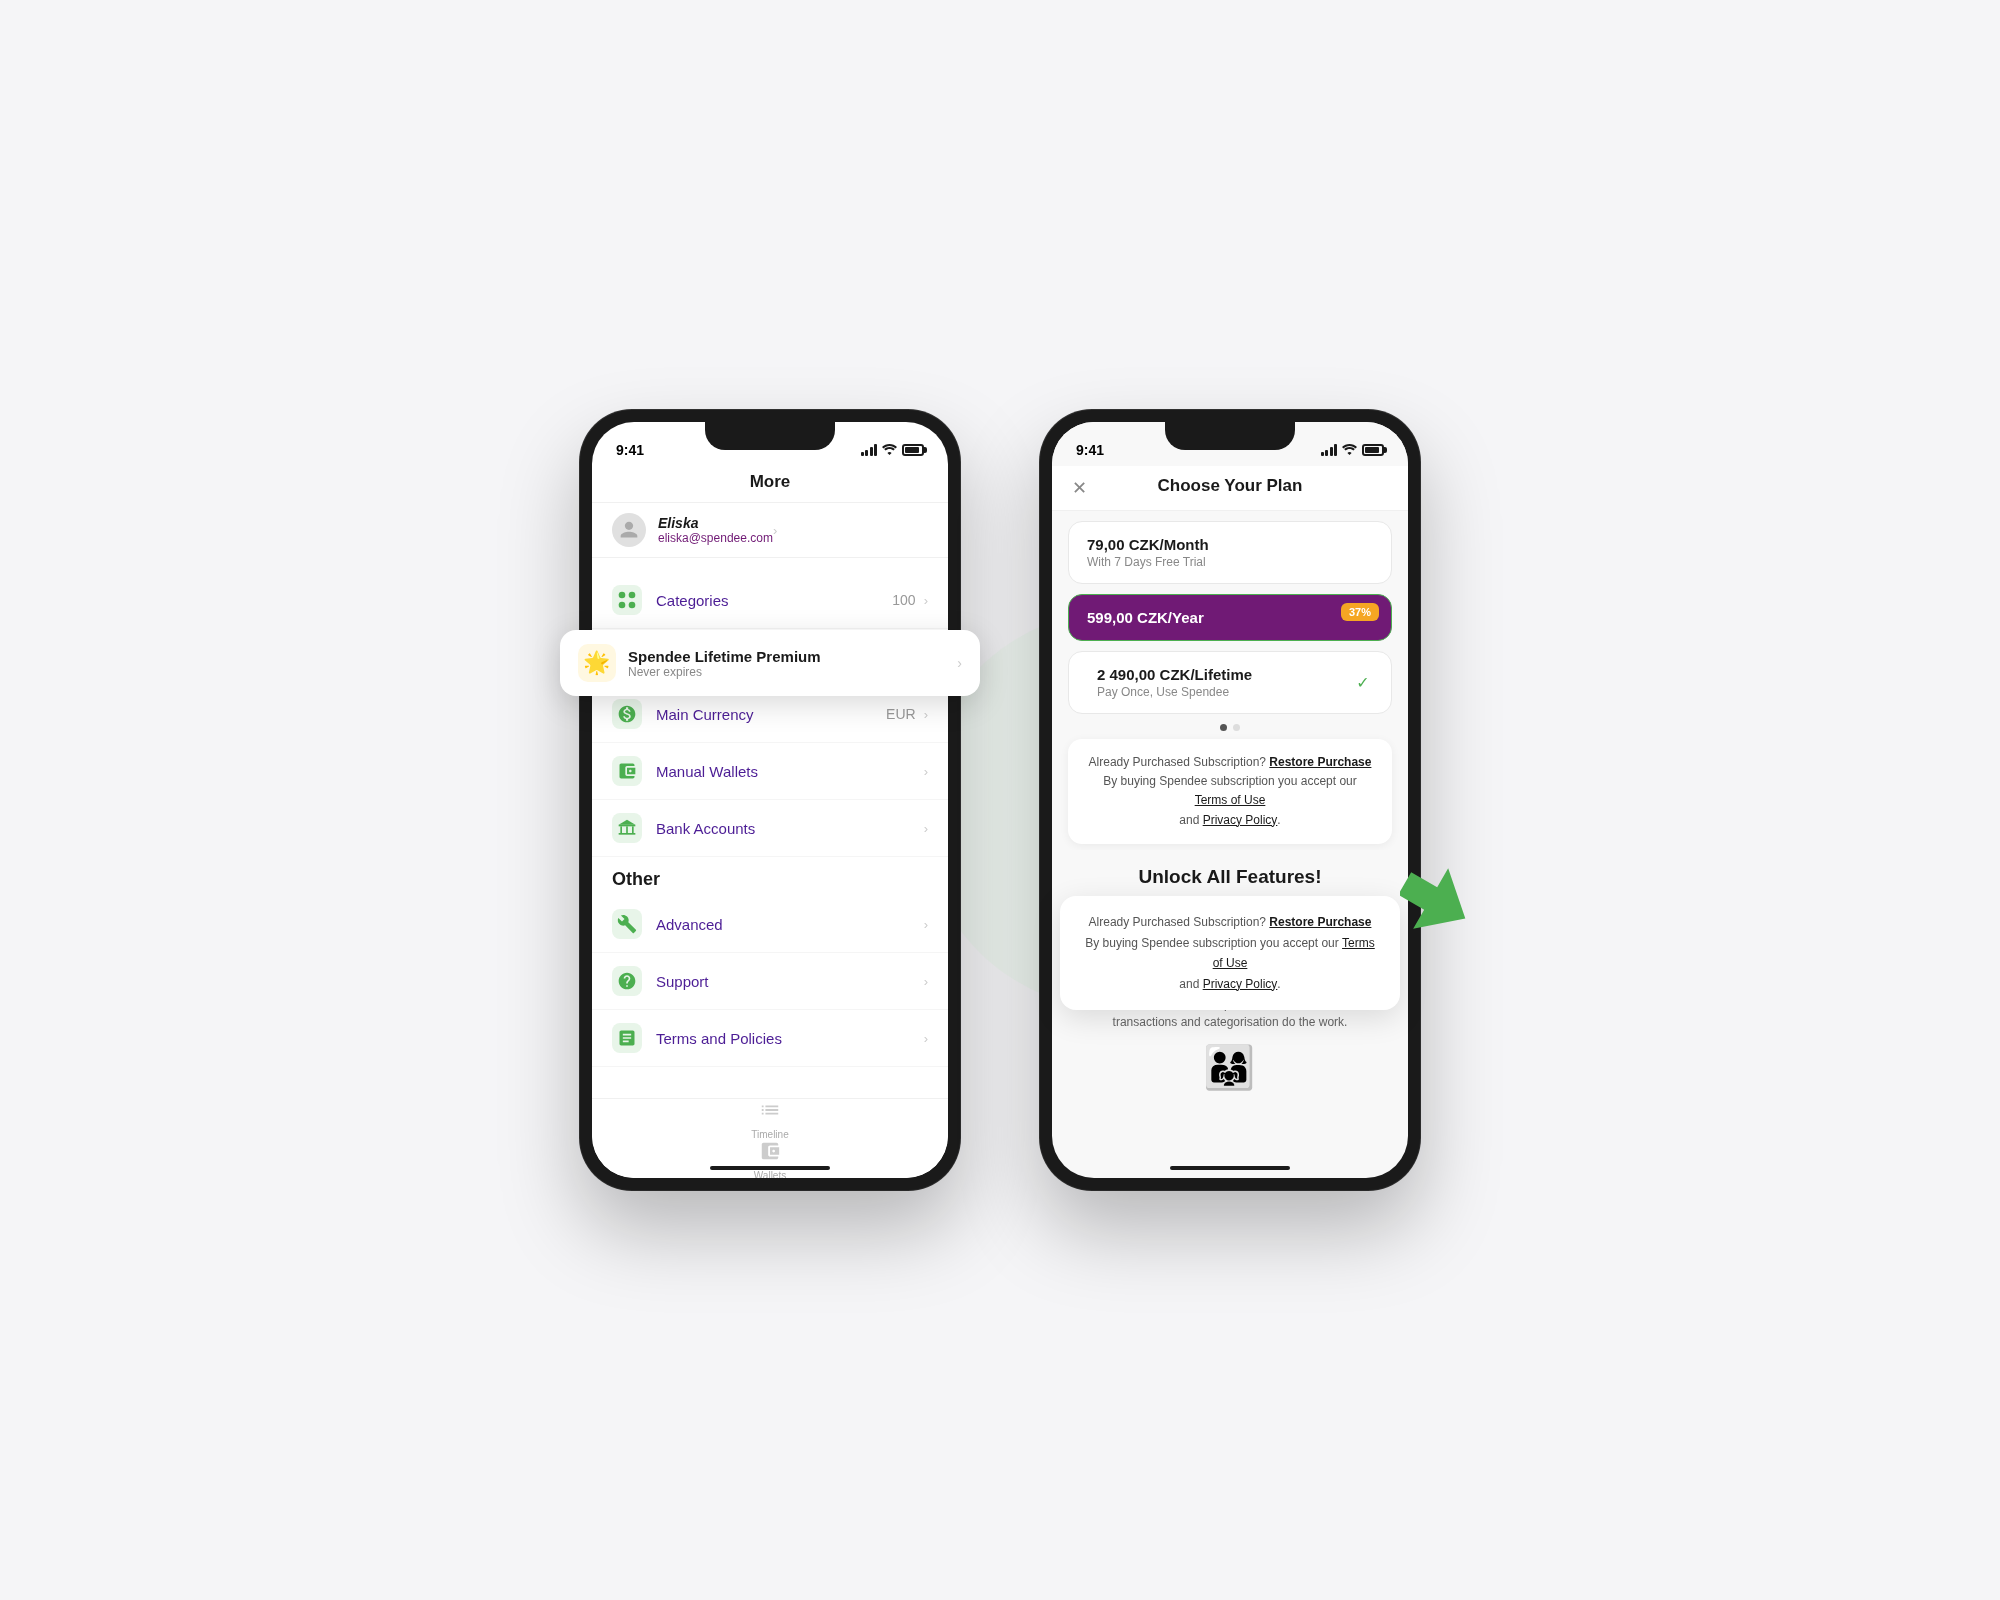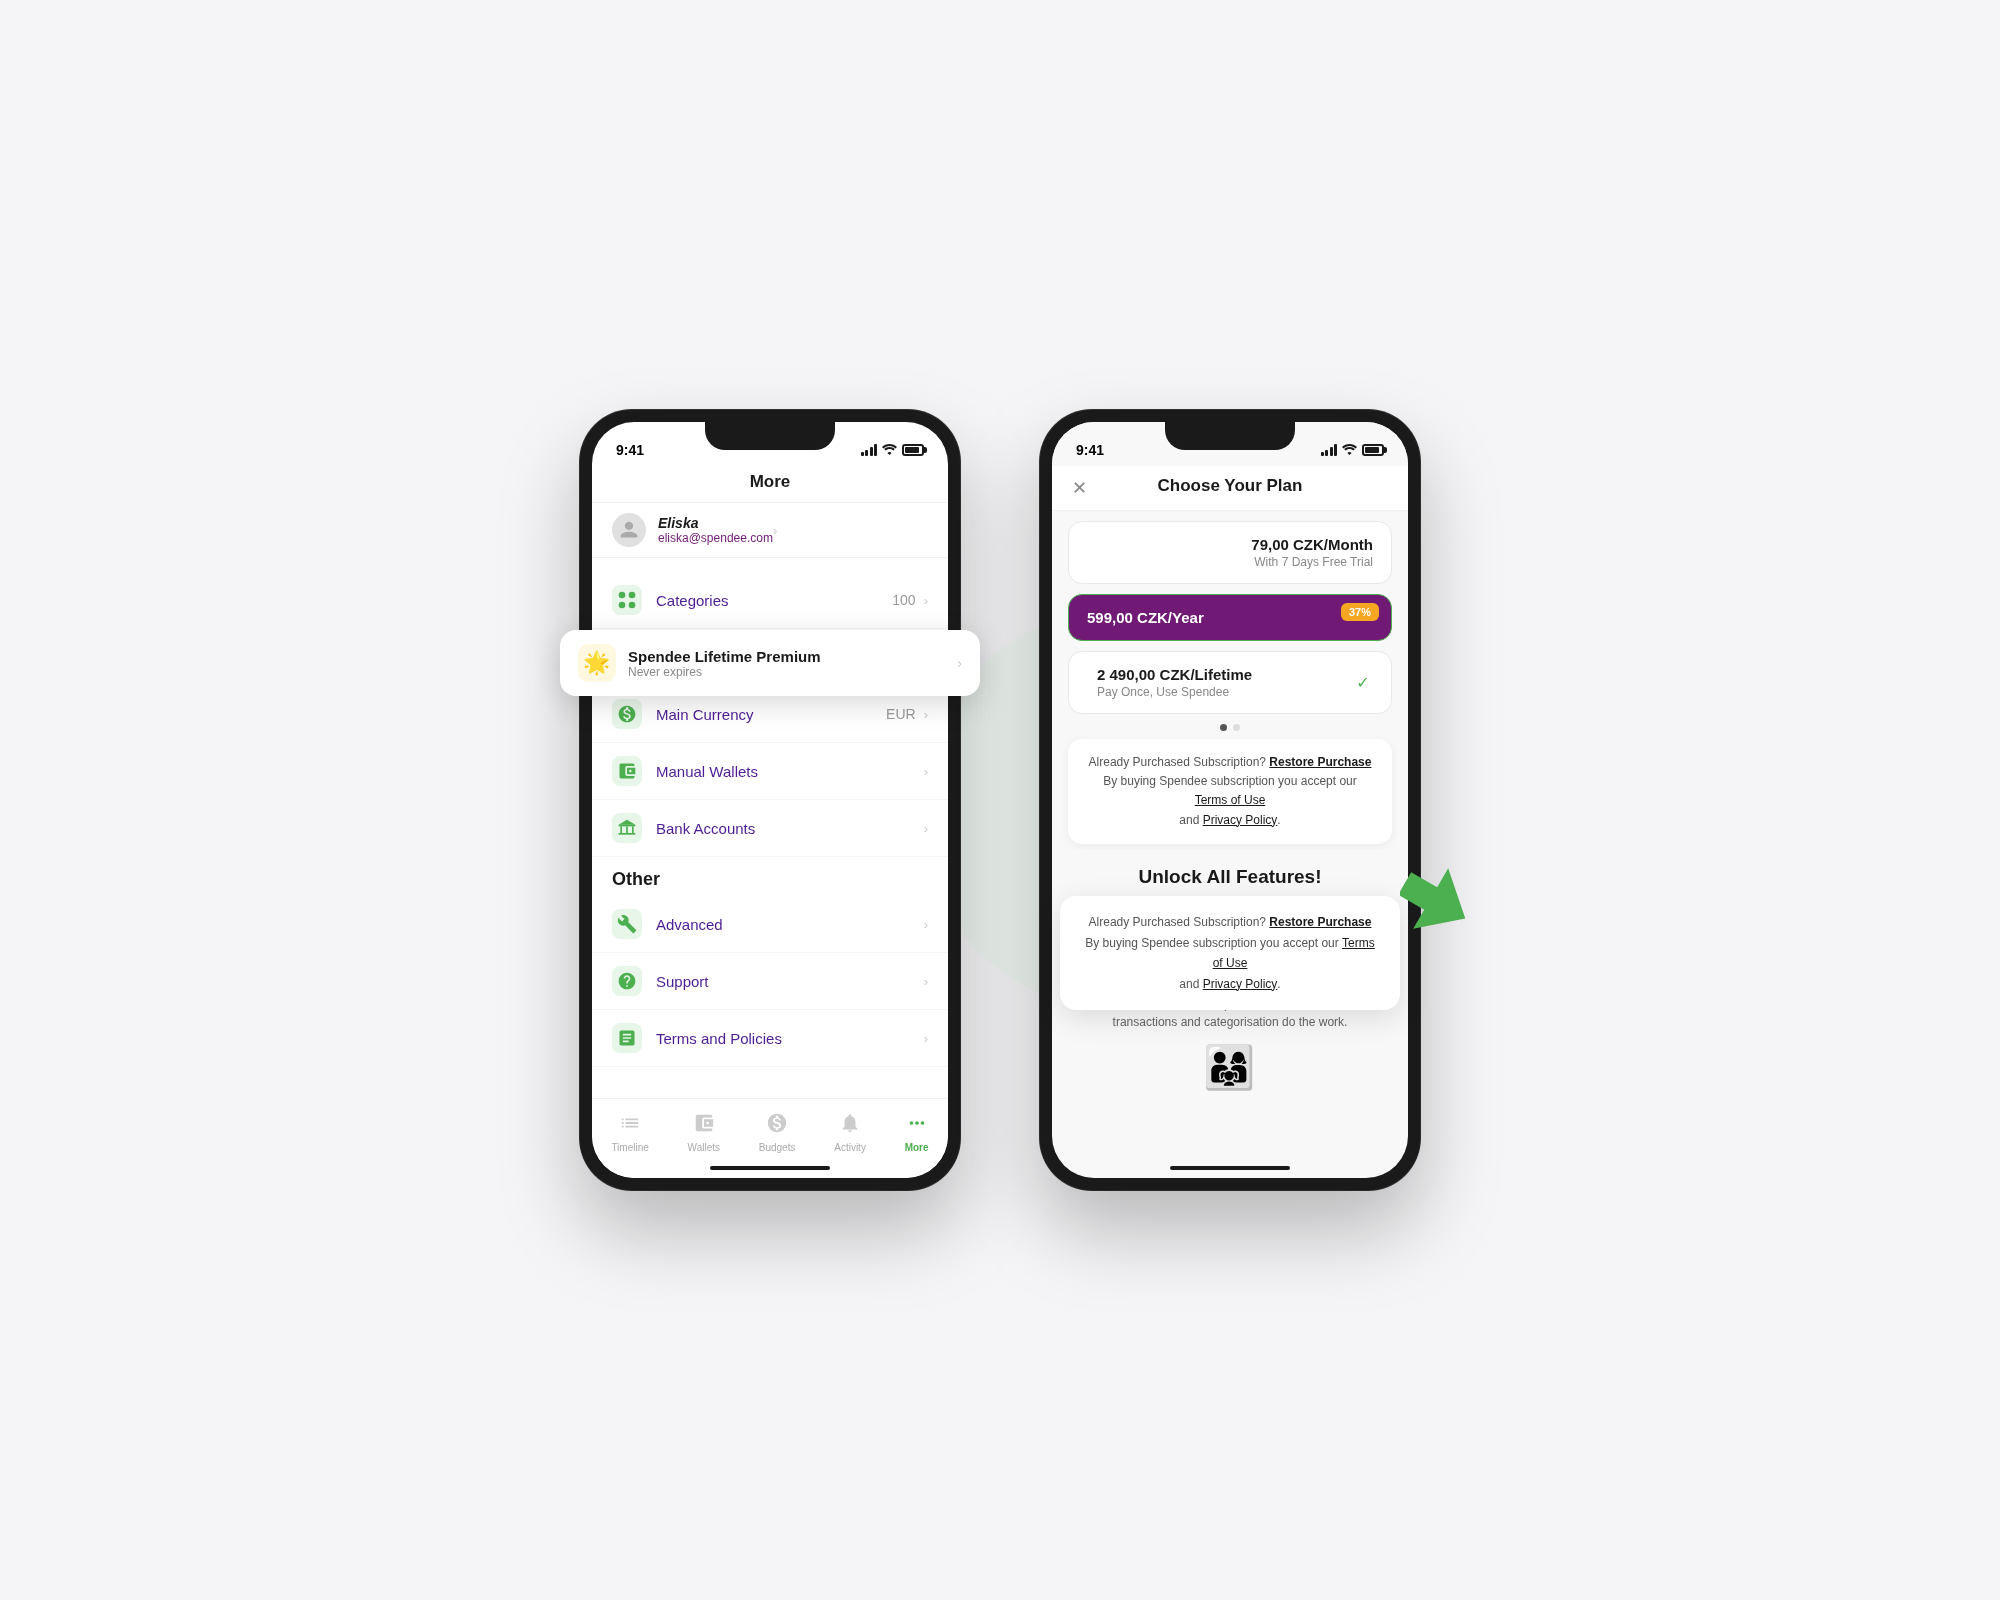--- a/index.html
+++ b/index.html
@@ -242,20 +242,21 @@
       left: 0;
       right: 0;
       height: 80px;
       background: white;
       border-top: 1px solid #f0f0f0;
       display: flex;
       align-items: center;
       justify-content: space-around;
       padding-bottom: 12px;
       border-radius: 0 0 42px 42px;
+      flex-direction: column;
     }
 
     .nav-item {
       display: flex;
       flex-direction: column;
       align-items: center;
       gap: 3px;
       cursor: pointer;
     }
 
@@ -718,21 +719,21 @@
               <div class="battery-fill"></div>
             </div>
           </div>
         </div>
 
         <div class="phone2-header">
           <span class="close-btn">✕</span>
           <span class="phone2-header-title">Choose Your Plan</span>
         </div>
 
-        <div class="plan-card" style="background:white; border: 1.5px solid #e8e8e8; text-align: right;">
+        <div class="plan-card" style="background:white; border: 1.5px solid #e8e8e8;">
           <div class="plan-card-title">79,00 CZK/Month</div>
           <div class="plan-card-sub">With 7 Days Free Trial</div>
         </div>
 
         <div class="plan-card selected">
           <div class="plan-card-title">599,00 CZK/Year</div>
           <div class="plan-badge">37%</div>
         </div>
 
         <div class="plan-card" style="background:white; border: 1.5px solid #e8e8e8; padding-left: 28px;">

